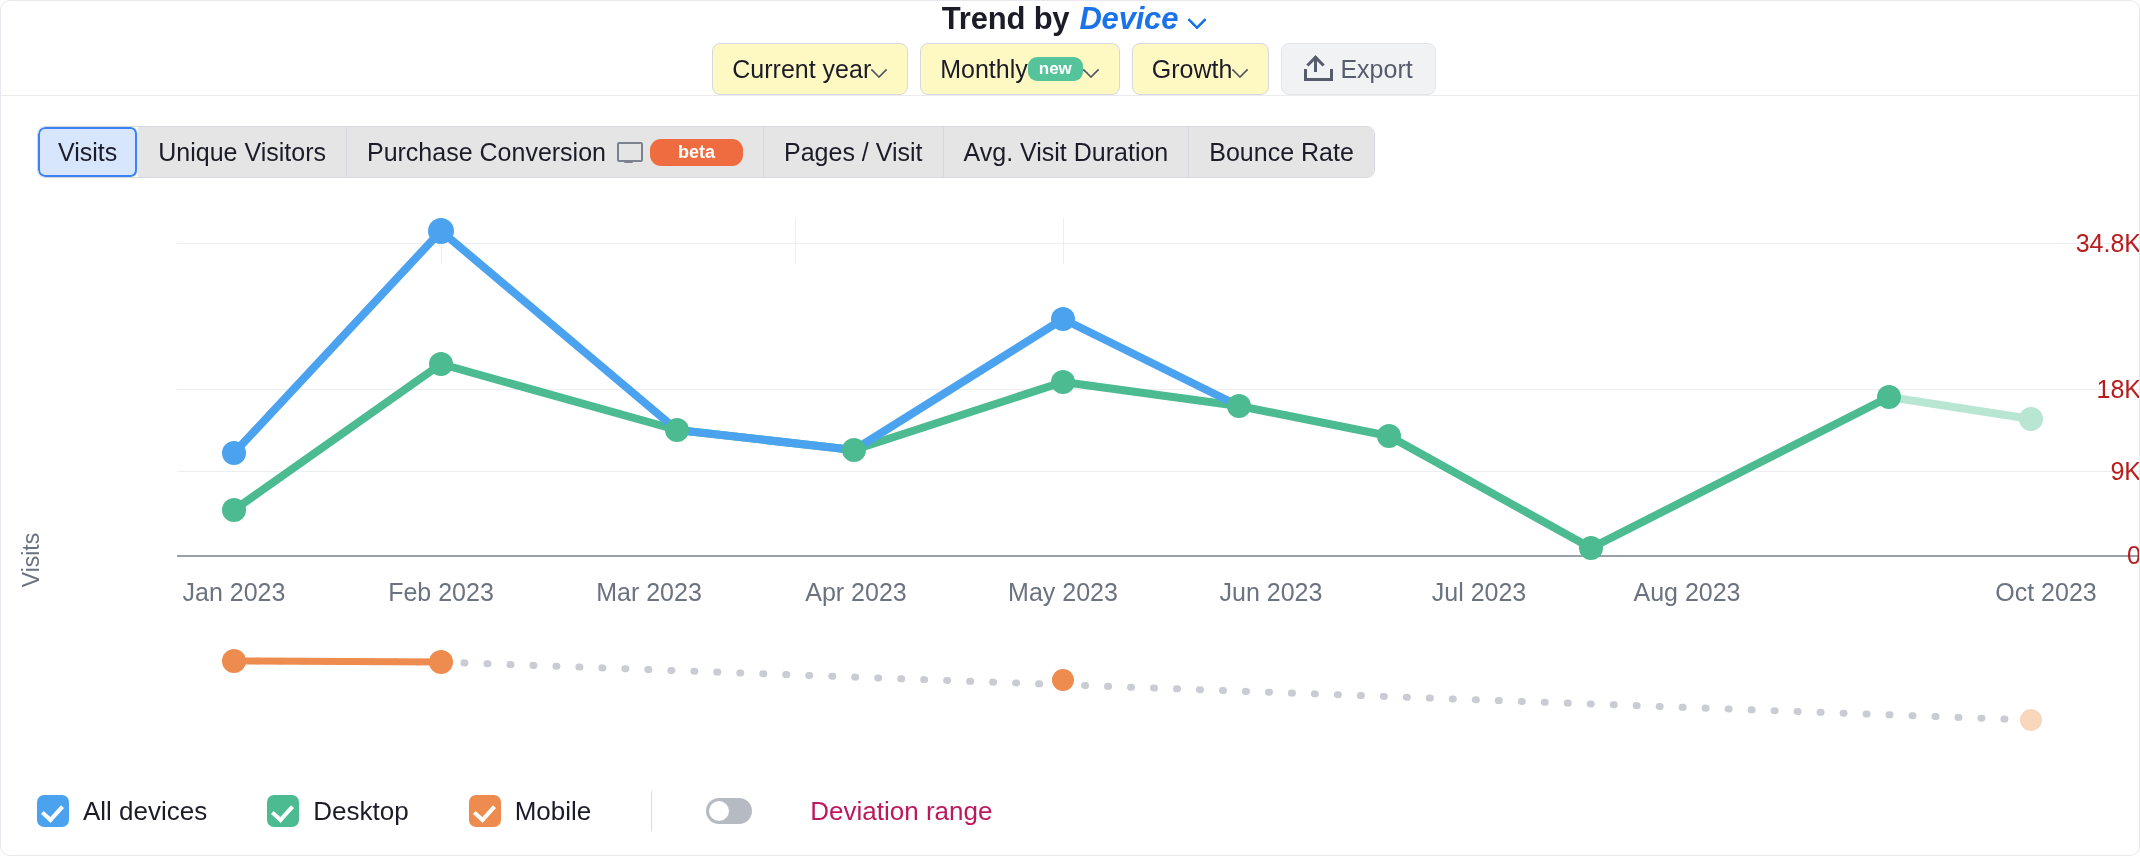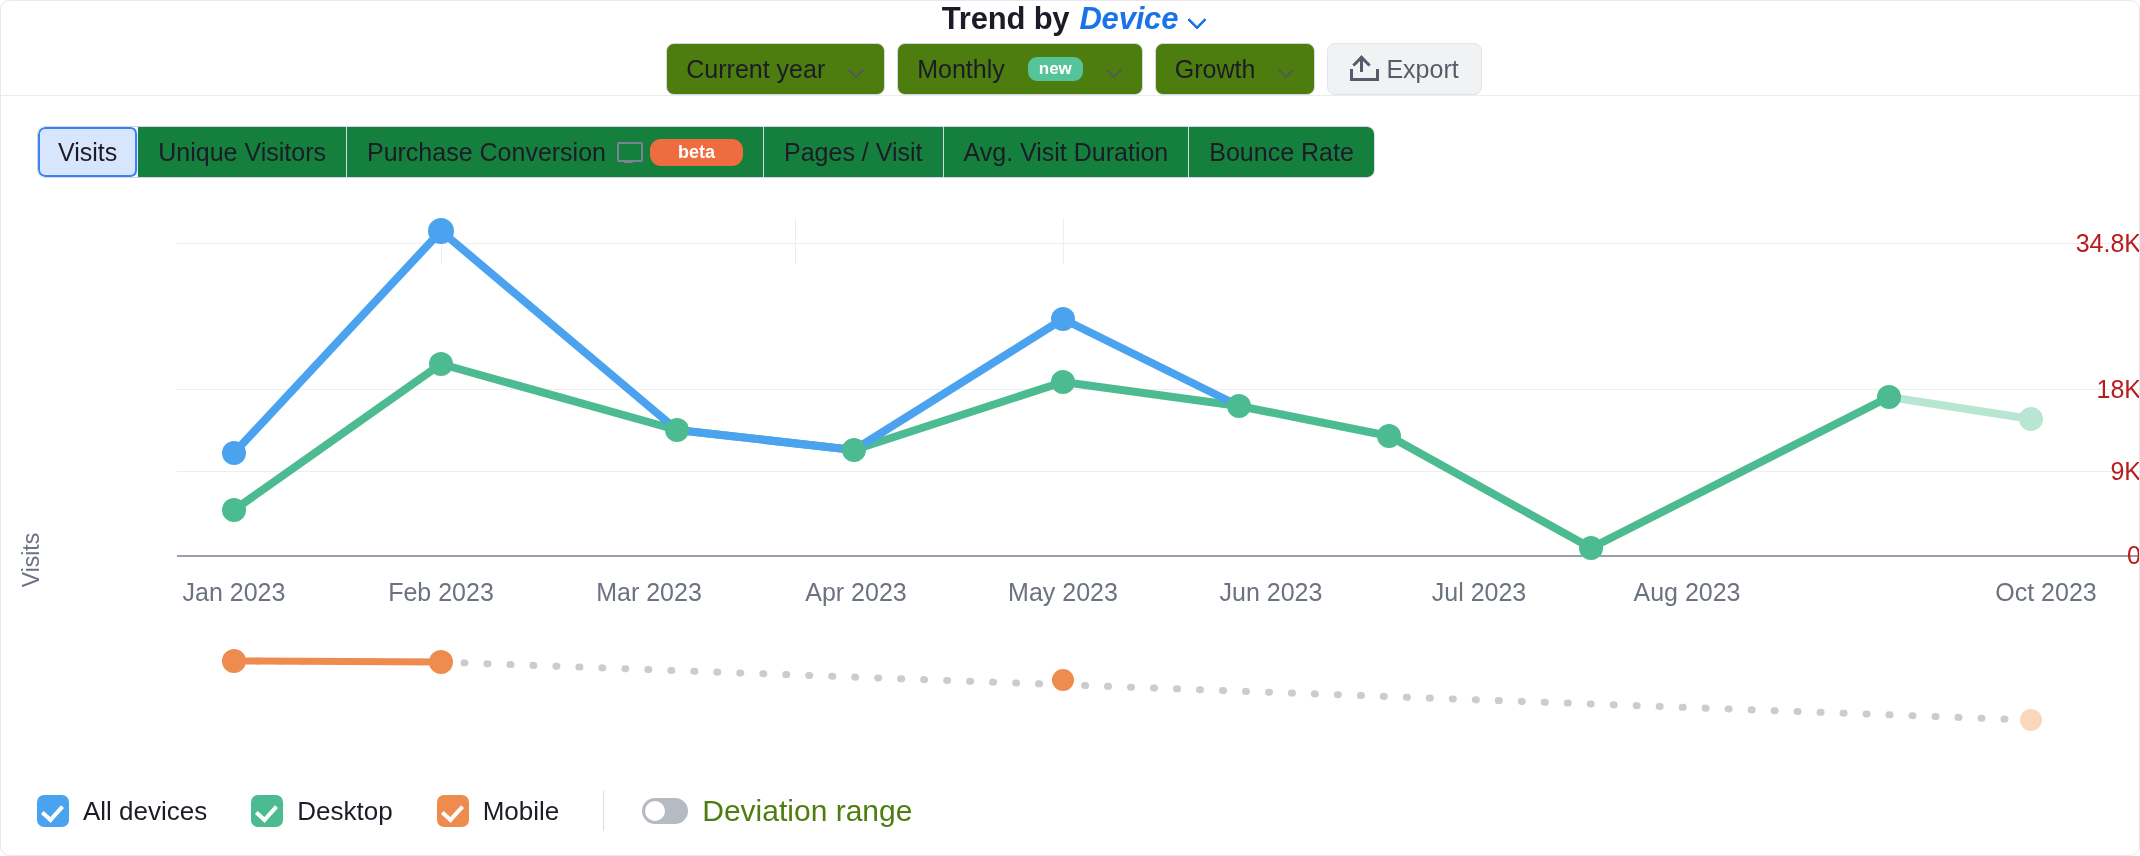--- a/index.html
+++ b/index.html
@@ -52,24 +52,24 @@
     border-right: 3px solid currentColor;
     border-bottom: 3px solid currentColor;
     transform: rotate(45deg);
     border-radius: 1px;
   }
   .header-controls { display: flex; align-items: center; gap: 12px; }
   .ctrl {
     height: 52px;
     border: 1px solid #d5d8de;
     border-radius: 8px;
-    background: #4d7c0f;
-    display: flex;
-    align-items: center;
-    gap: 23px;
+    background: #fef9c3;
+    display: flex;
+    align-items: center;
+    gap: 0;
     padding: 3px 19px;
     font-size: 25px;
     color: #1c1c28;
     cursor: pointer;
     white-space: nowrap;
   }
   .ctrl .chev { color: #4f5461; width: 17px; height: 17px; }
   .ctrl .chev::before { width: 10px; height: 10px; border-width: 2.6px; }
   .badge-new {
     background: #56c49a;
@@ -129,21 +129,21 @@
   .tab {
     display: flex;
     align-items: center;
     gap: 11px;
     padding: 0 20px;
     font-size: 25px;
     color: #1c1c28;
     border-right: 1px solid #d5d8de;
     cursor: pointer;
     white-space: nowrap;
-    background: #15803d;
+    background: #e5e5e5;
   }
   .tab:last-child { border-right: none; }
   .tab.active {
     background: #d7e6fd;
     color: #1c1c28;
     box-shadow: inset 0 0 0 2px #3b82f6;
     border-radius: 7px;
     border-right-color: transparent;
   }
   .monitor-ico {
@@ -222,21 +222,21 @@
   }
   svg.plot { position: absolute; left: 0; top: 0; }
 
   
   .legend {
     position: absolute;
     left: 36px;
     bottom: 24px;
     display: flex;
     align-items: center;
-    gap: 0;
+    gap: 16px;
   }
   .legend-item {
     display: flex;
     align-items: center;
     gap: 14px;
     margin-right: 44px;
     cursor: pointer;
     white-space: nowrap;
   }
   .cbx {
@@ -269,21 +269,21 @@
     cursor: pointer;
   }
   .toggle::after {
     content: "";
     position: absolute;
     left: 3px; top: 3px;
     width: 20px; height: 20px;
     background: #fff;
     border-radius: 50%;
   }
-  .toggle-label { font-size: 30px; color: #4d7c0f; }
+  .toggle-label { font-size: 26px; color: #be185d; margin-left: 44px; }
 </style>
 </head>
 <body>
 
 <div class="widget">
 
   <div class="header">
     <div class="title">
       <span>Trend by</span>
       <span class="accent">Device</span>

